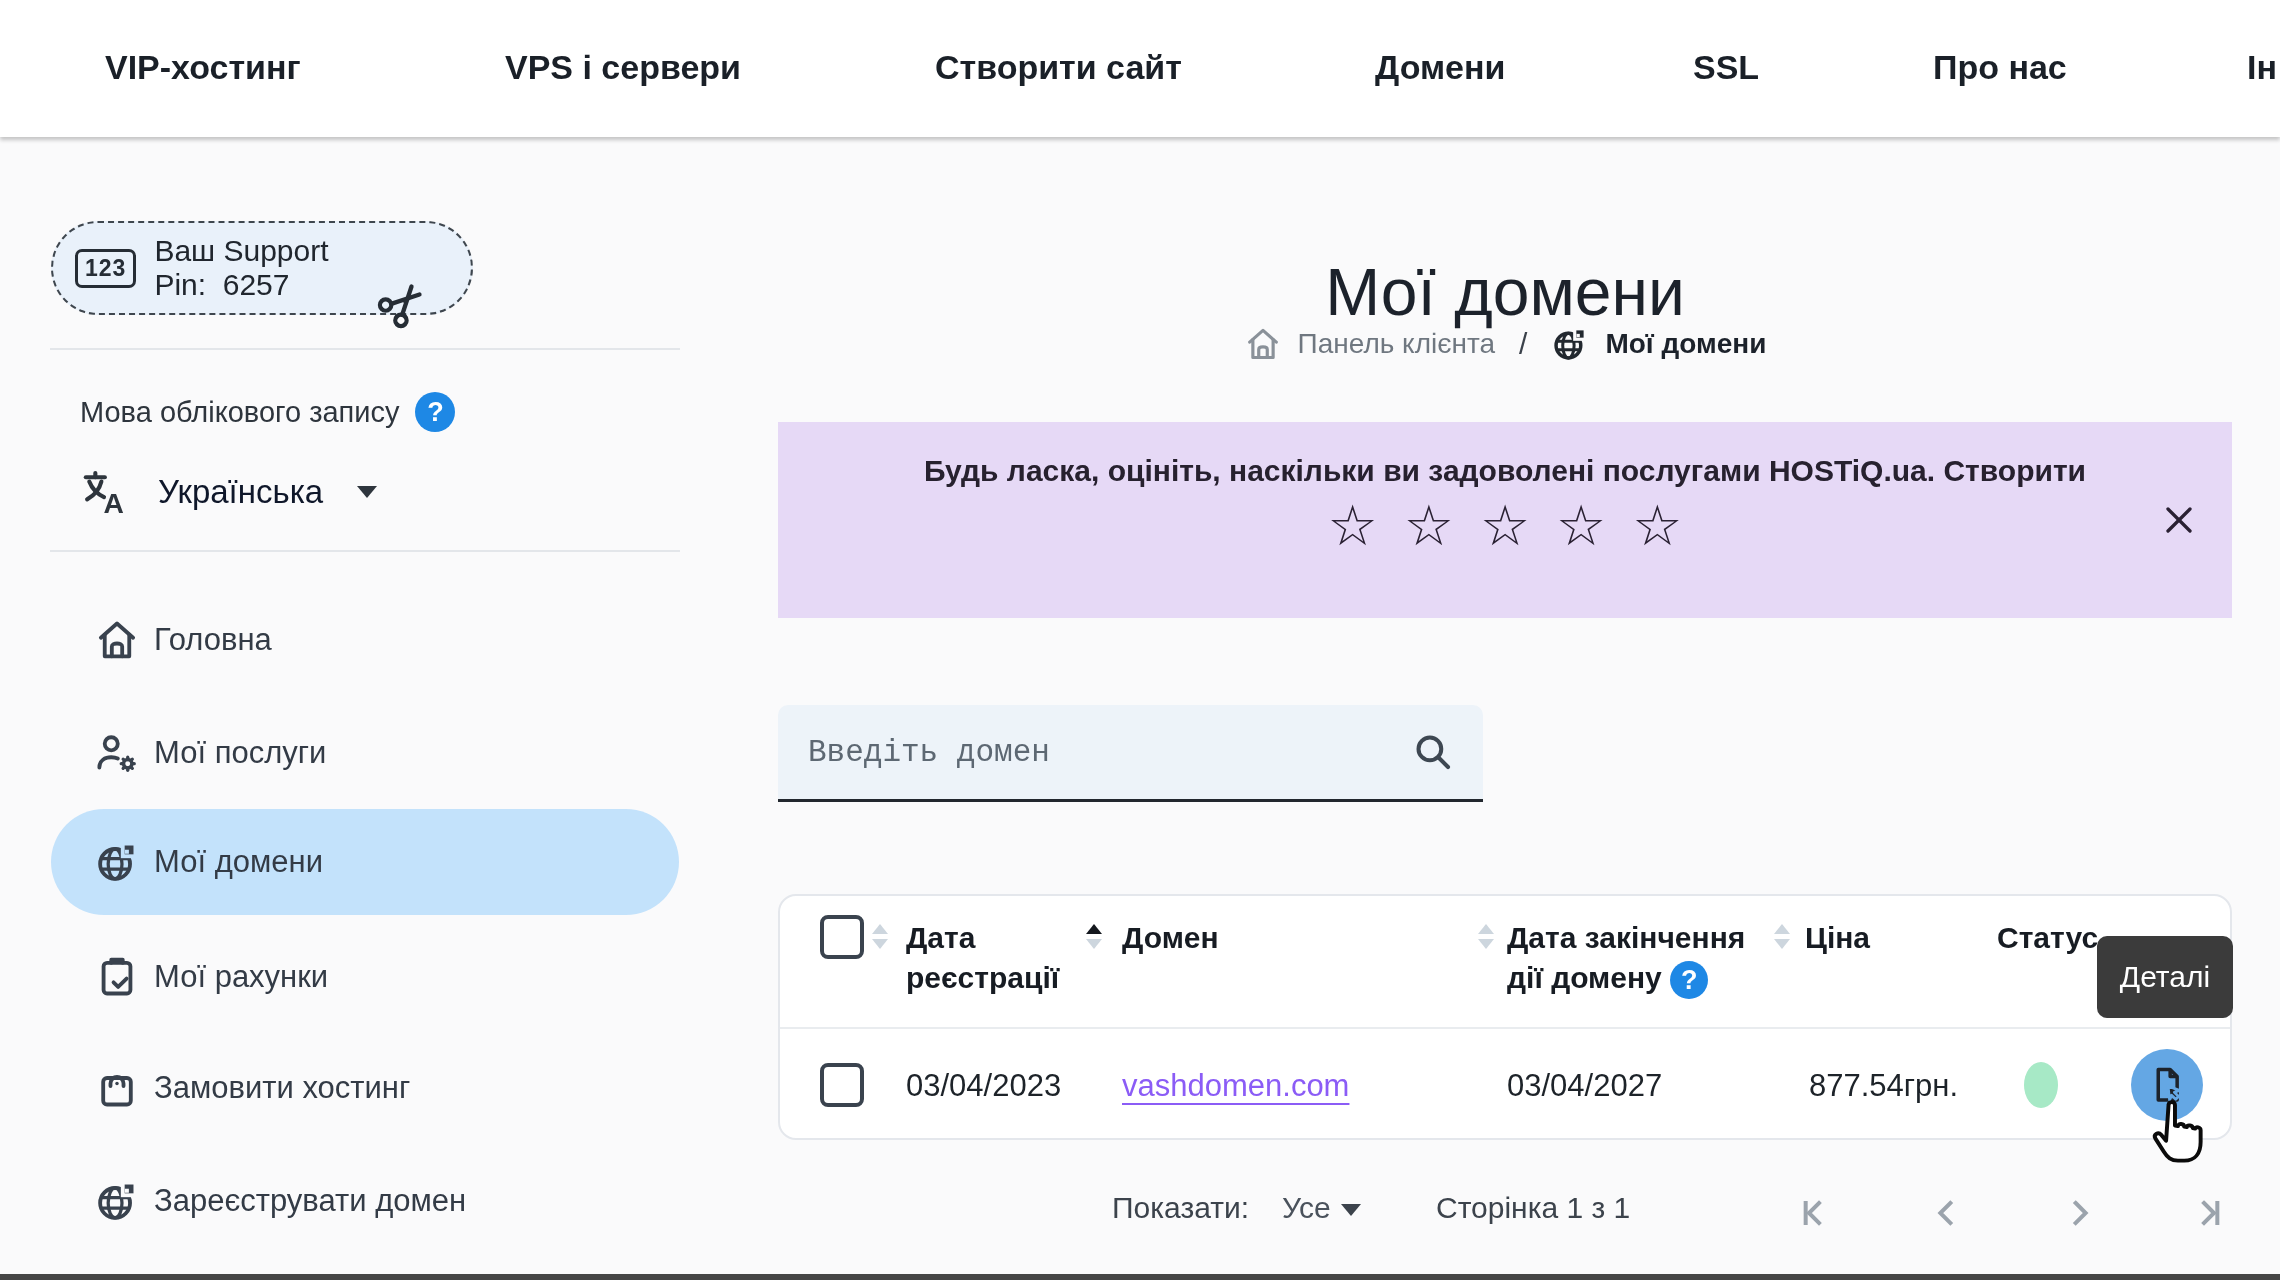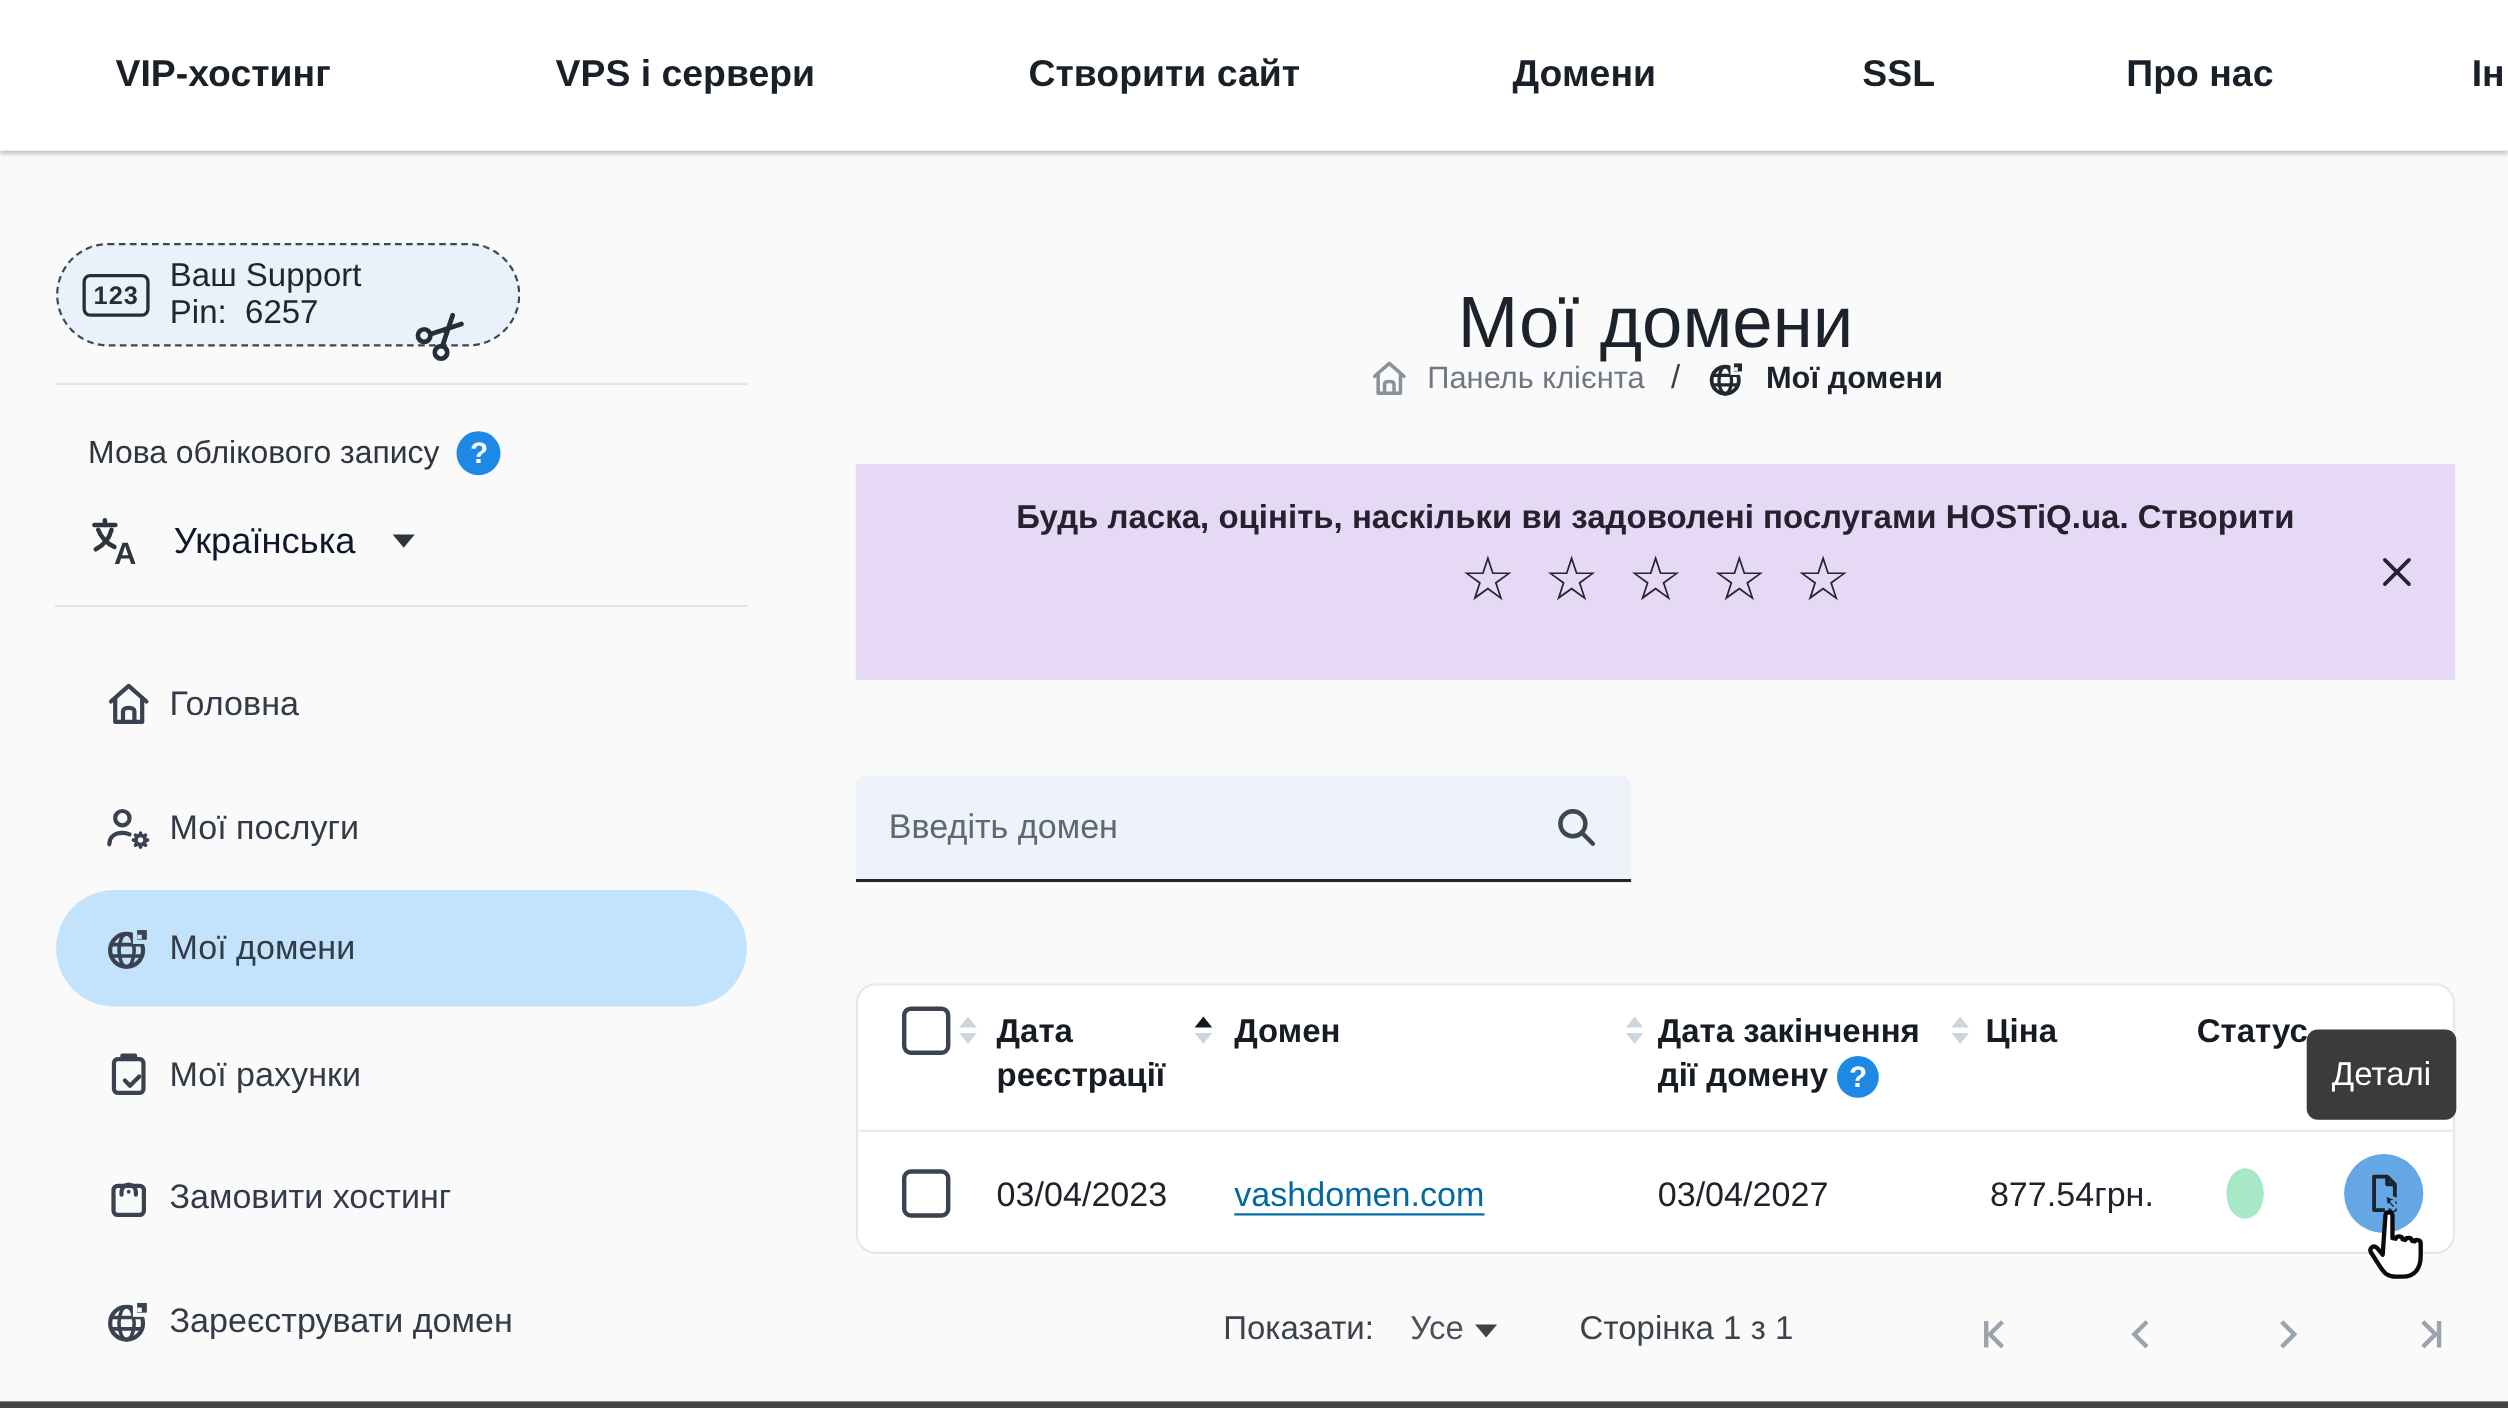--- a/index.html
+++ b/index.html
@@ -47,37 +47,37 @@
   .banner-msg{position:absolute;left:0;top:32px;width:100%;text-align:center;font-size:30px;
               font-weight:bold;color:#27212f;}
   .banner-stars{position:absolute;left:0;top:76px;width:100%;display:flex;justify-content:center;gap:26px;}
   .star{font-size:56px;color:#2a2133;line-height:1;}
   .banner-close{position:absolute;left:2157px;top:498px;width:44px;height:44px;z-index:7;}
 
   .field{position:absolute;top:705px;height:97px;background:#edf3f9;border-bottom:3px solid #22272e;
          border-radius:10px 10px 0 0;box-sizing:border-box;display:flex;align-items:center;}
   .field.search{left:778px;width:705px;padding:0 28px;}
   .field.bulk{left:1530px;width:702px;padding:0 28px;}
-  .search-input{flex:1;background:transparent;border:none;outline:none;font-family:Liberation Sans, sans-serif;
+  .search-input{flex:1;background:transparent;border:none;outline:none;font-family:Liberation Mono, monospace;
                 font-size:31px;color:#0369a1;}
   .search-input::placeholder{color:#5d6873;opacity:1;}
   .bulk-value{flex:1;font-size:31px;color:#39424c;}
 
   
   .table-card{position:absolute;left:778px;top:894px;width:1454px;height:246px;background:#fff;
               border:2px solid #e4e7ec;border-radius:18px;box-sizing:border-box;}
   .checkbox{position:absolute;width:44px;height:44px;border:4px solid #3a434e;border-radius:8px;background:#fff;box-sizing:border-box;}
   .sort{position:absolute;display:flex;flex-direction:column;gap:5px;}
   .tri-up{width:0;height:0;border-left:8px solid transparent;border-right:8px solid transparent;border-bottom:10px solid #cdd6de;}
   .tri-down{width:0;height:0;border-left:8px solid transparent;border-right:8px solid transparent;border-top:10px solid #cdd6de;}
   .tri-up.on{border-bottom-color:#14181e;}
   .th{position:absolute;font-size:30px;font-weight:bold;color:#171c23;line-height:40px;}
   .row-divider{position:absolute;left:0;top:131px;width:100%;height:2px;background:#e9ecef;}
   .cell{position:absolute;top:172px;font-size:31px;color:#1d2329;line-height:36px;}
-  .domain-link{color:#0369a1;text-decoration:underline;text-underline-offset:7px;text-decoration-thickness:2px;}
+  .domain-link{color:#8b5cf6;text-decoration:underline;text-underline-offset:7px;text-decoration-thickness:2px;}
   .status-dot{position:absolute;left:1244px;top:166px;width:34px;height:46px;border-radius:50%;background:#a7e9c6;}
   .details-btn{position:absolute;left:1351px;top:153px;width:72px;height:72px;border-radius:50%;
                background:#64a7e4;display:flex;align-items:center;justify-content:center;}
   .tooltip{position:absolute;left:2097px;top:936px;width:136px;height:82px;background:#3b3b3b;border-radius:10px;
            color:#fff;font-size:30px;display:flex;align-items:center;justify-content:center;z-index:8;}
   .hand-cursor{position:absolute;left:2143px;top:1096px;width:60px;height:74px;z-index:9;}
 
   
   .pg-label{position:absolute;top:1191px;font-size:30px;color:#3c434c;}
   .pg-select{position:absolute;left:1282px;top:1191px;display:flex;align-items:center;font-size:30px;color:#4a525c;}

